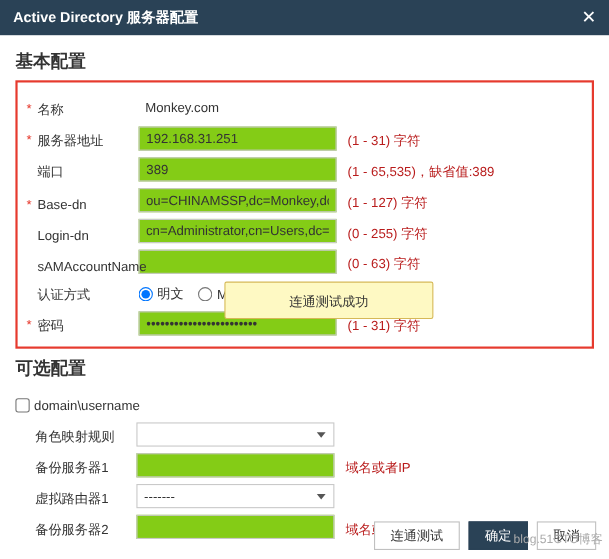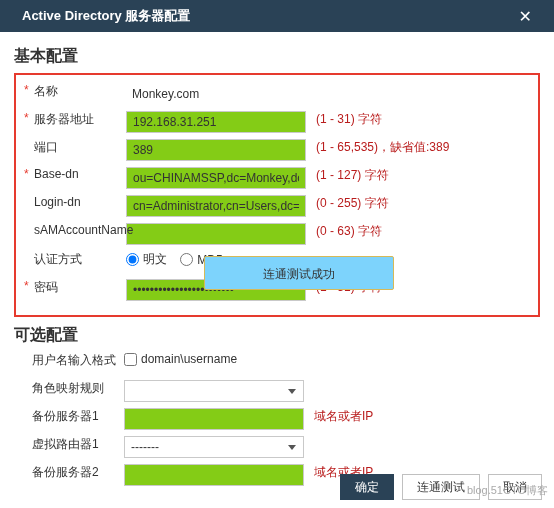--- a/index.html
+++ b/index.html
@@ -1,35 +1,35 @@
 <!DOCTYPE html>
 <html><head>
 <meta charset="utf-8">
 <style>
 * { box-sizing: border-box; margin: 0; padding: 0; font-family: "Microsoft YaHei", Arial, sans-serif; font-size: 12px; }
 body { background: #fff; width: 554px; height: 508px; overflow: hidden; position: relative; }
-.header { background: #2a4256; color: #fff; height: 32px; display: flex; align-items: center; justify-content: space-between; padding: 0 22px; }
+.header { background: #2a4256; color: #fff; height: 32px; display: flex; align-items: center; justify-content: space-between; padding: 0 12px; }
 .header-title { font-weight: bold; font-size: 13px; }
 .close-x { color: #fff; font-size: 16px; cursor: pointer; }
 .content { padding: 10px 14px 0 14px; color: #333; }
 .section-title { font-size: 16px; color: #333; margin: 4px 0 6px 0; font-weight: bold; }
 .redbox { border: 2px solid #e63a2e; padding: 8px 8px 8px 0; margin-bottom: 8px; }
-.row { display: flex; align-items: flex-start; min-height: 26px; margin-bottom: 2px; }
+.row { display: flex; align-items: flex-end; min-height: 26px; margin-bottom: 2px; }
 .label { width: 110px; text-align: left; padding-left: 18px; color: #333; position: relative; }
 .req::before { content: "*"; color: #e63a2e; position: absolute; left: 8px; }
 .field { width: 180px; }
 .hint { color: #b91c1c; margin-left: 10px; flex: 1; white-space: nowrap; overflow: hidden; }
 input[type=text], input[type=password], select { width: 100%; height: 22px; border: 1px solid #c9c9c9; padding: 0 6px; background: #84cc16; color: #333; }
 input[type=text].plain { border: none; background: transparent; }
 select { appearance: none; background: #fff; color: #333; padding-right: 18px; }
 .select-wrap { position: relative; }
 .select-wrap::after { content: ""; position: absolute; right: 8px; top: 9px; width: 0; height: 0; border-left: 4px solid transparent; border-right: 4px solid transparent; border-top: 5px solid #555; pointer-events: none; }
 .radio-g label, .chk-g label { margin-right: 10px; color: #333; display: inline-flex; align-items: center; gap: 4px; }
 .optional { margin-top: 4px; }
-.toast { position: absolute; left: 204px; top: 256px; width: 190px; height: 34px; background: #7dd3fc; border: 1px solid #d6b957; text-align: center; line-height: 34px; color: #333; z-index: 5; border-radius: 2px; }
+.toast { position: absolute; left: 204px; top: 256px; width: 190px; height: 34px; background: #fef9c3; border: 1px solid #d6b957; text-align: center; line-height: 34px; color: #333; z-index: 5; border-radius: 2px; }
 .footer { position: absolute; bottom: 8px; right: 12px; display: flex; gap: 8px; align-items: center; }
 .btn { height: 26px; padding: 0 14px; border: 1px solid #c0c0c0; background: #fff; color: #333; cursor: pointer; }
 .btn.primary { background: #2a4256; color: #fff; border-color: #2a4256; }
 .watermark { position: absolute; right: 6px; bottom: 10px; color: #aaa; font-size: 11px; z-index: 2; }
 </style>
 </head>
 <body>
 
 <div class="header">
   <span class="header-title">Active Directory 服务器配置</span>
@@ -86,21 +86,20 @@
       <div class="label req">密码</div>
       <div class="field"><input type="text" value="••••••••••••••••••••••••" style=""></div>
       <div class="hint">(1 - 31) 字符</div>
     </div>
   </div>
 
   <div class="section-title">可选配置</div>
 
   <div class="optional">
     <div class="row">
-      <div class="label">用户名输入格式</div>
       <div class="field chk-g"><label>
             <input type="checkbox" style="">
             <span>domain\username</span>
           </label></div>
     </div>
     <div class="row">
       <div class="label">角色映射规则</div>
       <div class="field select-wrap"><select><option></option></select></div>
     </div>
     <div class="row">
@@ -117,18 +116,18 @@
       <div class="field"><input type="text" style=""></div>
       <div class="hint">域名或者IP</div>
     </div>
 
   </div>
 </div>
 
 <div class="toast">连通测试成功</div>
 
 <div class="footer">
+  <button class="btn">连通测试</button>
   <button class="btn primary">确定</button>
-  <button class="btn">连通测试</button>
   <button class="btn">取消</button>
 </div>
 
 <div class="watermark">blog.51CTO博客</div>
 
 </body></html>

